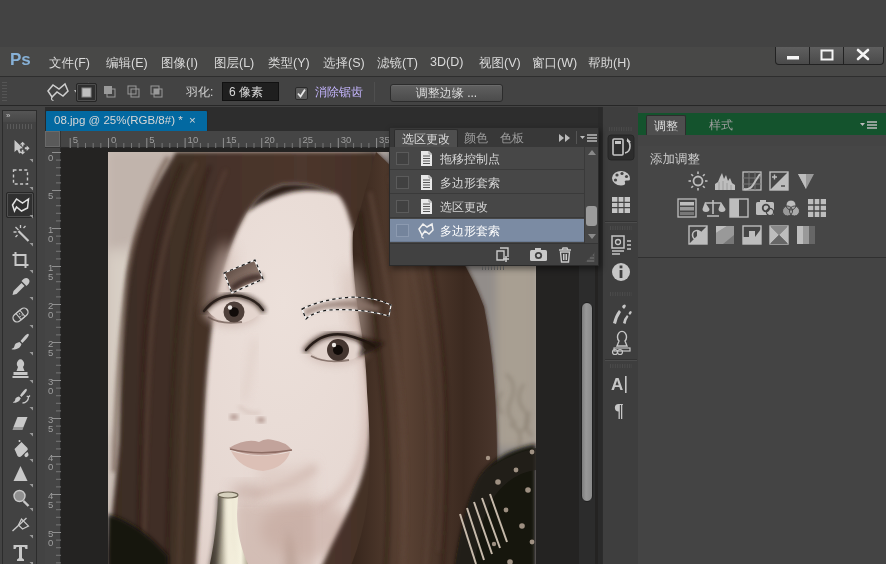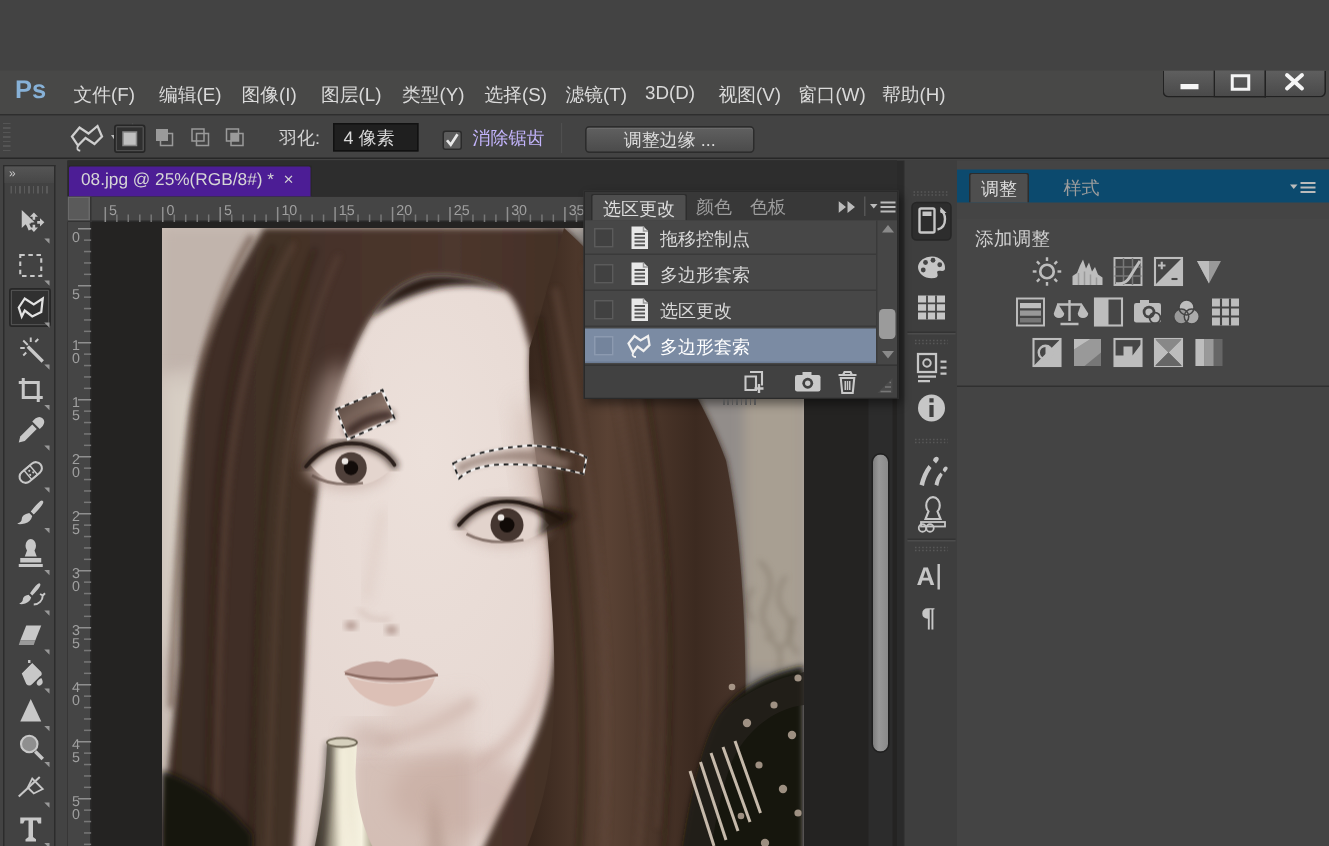--- a/index.html
+++ b/index.html
@@ -27,35 +27,35 @@
 .modebtn.pressed{background:#2f2f2f;border:1px solid #262626;box-shadow:0 0 0 1px #4e4e4e inset;}
 
 #toolbar{position:absolute;left:2px;top:63px;width:35px;height:501px;background:#424242;border:1px solid #2c2c2c;border-bottom:none;}
 #toolhdr{position:absolute;left:0;top:0;width:33px;height:11px;background:linear-gradient(#555,#474747);color:#c9c9c9;font-size:8px;line-height:10px;padding-left:3px;letter-spacing:-1px;}
 #toolgrip{position:absolute;left:4px;top:13px;width:25px;height:5px;background:repeating-linear-gradient(90deg,#5a5a5a 0 1px,transparent 1px 3px);}
 .tool{position:absolute;left:3px;width:28px;height:26px;}
 .tool.sel{background:#303030;border:1px solid #272727;box-shadow:0 0 0 1px #505050 inset;border-radius:2px;}
 
 #canvasarea{position:absolute;left:45px;top:60px;width:553px;height:504px;background:#242322;}
 #tabbar{position:absolute;left:0;top:0;width:553px;height:24px;background:#2d2d2d;}
-#doctab{position:absolute;left:0;top:3px;width:163px;height:21px;background:#4c1d95;border:1px solid #292929;border-bottom:none;color:#d6d6d6;font-size:11.5px;line-height:19px;padding-left:8px;border-radius:2px 2px 0 0;}
+#doctab{position:absolute;left:0;top:3px;width:163px;height:21px;background:#0369a1;border:1px solid #292929;border-bottom:none;color:#d6d6d6;font-size:11.5px;line-height:19px;padding-left:8px;border-radius:2px 2px 0 0;}
 #corner{position:absolute;left:0;top:24px;width:16px;height:17px;background:#5a5a5a;border-right:1px solid #333;border-bottom:1px solid #333;box-shadow:0 0 0 1px #6a6a6a inset;}
 #hruler{position:absolute;left:16px;top:24px;width:537px;height:17px;}
 #vruler{position:absolute;left:0;top:41px;width:16px;height:463px;}
 #paste{position:absolute;left:16px;top:41px;width:537px;height:463px;background:#242322;}
 #photo{position:absolute;left:47px;top:4px;width:428px;height:459px;}
 #vscroll{position:absolute;left:534px;top:41px;width:16px;height:463px;background:#2c2c2c;}
 #vthumb{position:absolute;left:2px;top:154px;width:12px;height:200px;background:linear-gradient(90deg,#7d7d7d,#989898 40%,#8a8a8a);border-radius:6px;border:1px solid #1f1f1f;}
 
 #stripgutter{position:absolute;left:598px;top:60px;width:4px;height:504px;background:#2a2a2a;}
 #iconstrip{position:absolute;left:602px;top:60px;width:36px;height:504px;background:#3e3e3e;border-left:1px solid #2c2c2c;}
 
 #rightpanel{position:absolute;left:638px;top:60px;width:248px;height:504px;background:#444;}
 #collapsebar{position:absolute;left:602px;top:60px;width:284px;height:17px;background:#3b3b3b;border-bottom:1px solid #2e2e2e;color:#c0c0c0;}
-#adjtabs{position:absolute;left:638px;top:66px;width:248px;height:22px;background:#0c4a6e;}
+#adjtabs{position:absolute;left:638px;top:66px;width:248px;height:22px;background:#14532d;}
 .ptab{position:absolute;top:2px;height:20px;font-size:12px;line-height:20px;padding:0 7px;color:#9d9d9d;}
 .ptab.on{background:#4e4e4e;color:#dcdcdc;border:1px solid #2d2d2d;border-bottom:none;border-radius:2px 2px 0 0;}
 #adjbody{position:absolute;left:638px;top:99px;width:248px;height:112px;background:#464646;border-bottom:1px solid #303030;}
 #addadj{position:absolute;left:12px;top:5px;color:#cfcfcf;font-size:12.5px;}
 #laytabs{position:absolute;left:638px;top:212px;width:248px;height:22px;background:#373737;}
 #pathbody{position:absolute;left:638px;top:234px;width:248px;height:330px;background:#464646;}
 #pathrow{position:absolute;left:0;top:0;width:248px;height:33px;background:#4a4a4a;border-bottom:1px solid #353535;}
 #paththumb{position:absolute;left:8px;top:1px;width:24px;height:30px;background:#b3afac;border:1px solid #222;}
 #pathlabel{position:absolute;left:40px;top:8px;color:#e8e8e8;font-size:13px;font-style:italic;font-family:"Liberation Serif",serif;}
 
@@ -119,21 +119,21 @@
           <rect x="4" y="3" width="8" height="8" fill="none" stroke="#9a9a9a"></rect>
           <rect x="7" y="6" width="8" height="8" fill="none" stroke="#9a9a9a"></rect>
         </svg></div>
     <div class="modebtn" style="left:147px"><svg width="19" height="17">
           <rect x="4" y="3" width="8" height="8" fill="none" stroke="#9a9a9a"></rect>
           <rect x="7" y="6" width="8" height="8" fill="none" stroke="#9a9a9a"></rect>
           <rect x="7" y="6" width="5" height="5" fill="#9a9a9a"></rect>
         </svg></div>
 
     <span id="feather">羽化:</span>
-    <div id="featherbox">4 像素</div>
+    <div id="featherbox">6 像素</div>
     <div id="aacheck"><svg width="11" height="11">
           <path d="M2 5.5 L4.5 8.5 L9 1.5" fill="none" stroke="#e8e8e8" stroke-width="1.8"></path>
         </svg></div>
     <span id="aalabel">消除锯齿</span>
     <div class="vsep" style="left:374px"></div>
     <div id="refinebtn">调整边缘 ...</div>
   </div>
 
   <div id="toolbar">
     <div id="toolhdr">»</div>

